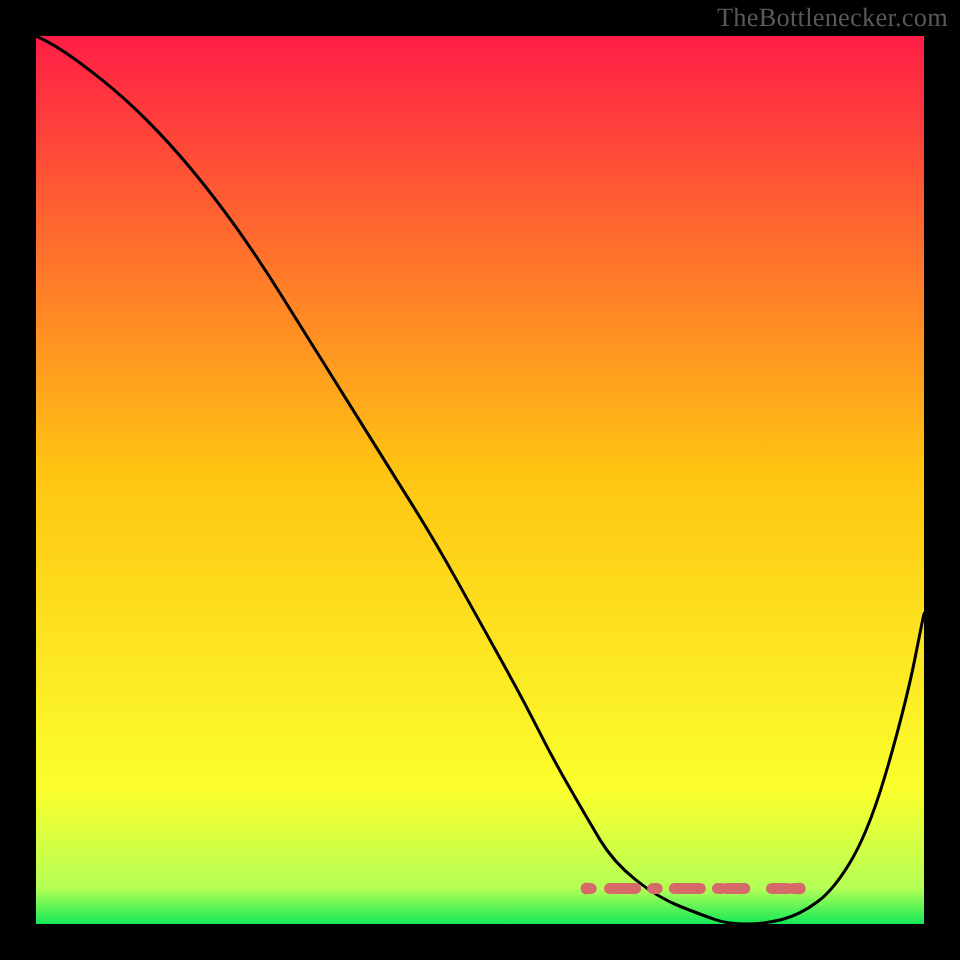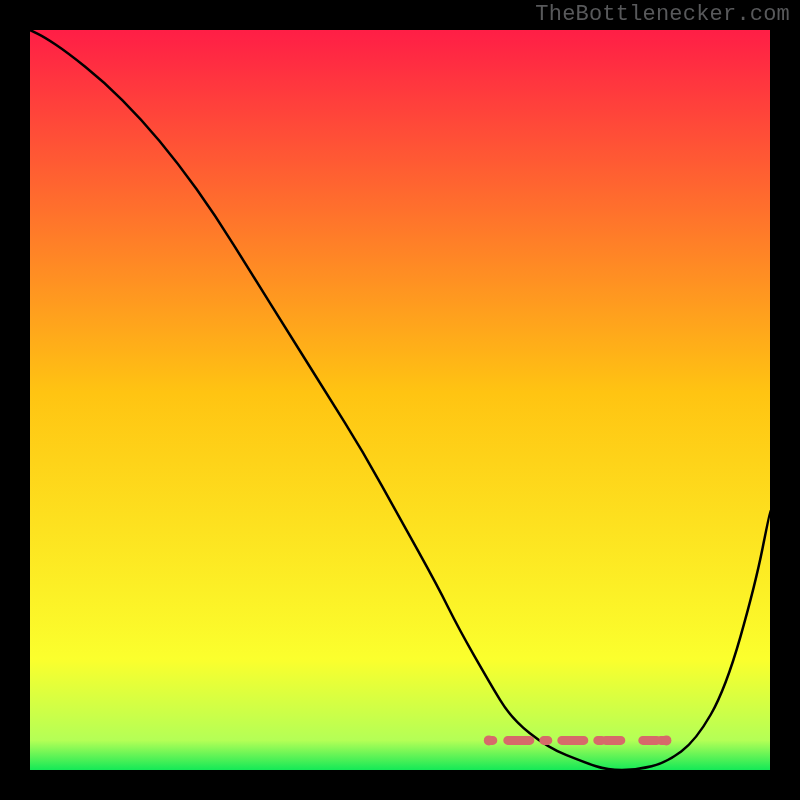--- a/index.html
+++ b/index.html
@@ -13,21 +13,21 @@
   .stage {
     position: relative;
     width: 800px;
     height: 800px;
     background: #000;
   }
   .watermark {
     position: absolute;
     top: 2px;
     right: 10px;
-    font-family: Liberation Mono, monospace;
+    font-family: Liberation Serif, serif;
     font-size: 22px;
     color: #58595b;
     letter-spacing: 0.2px;
   }
   svg {
     display: block;
   }
 </style>
 </head>
 <body>

